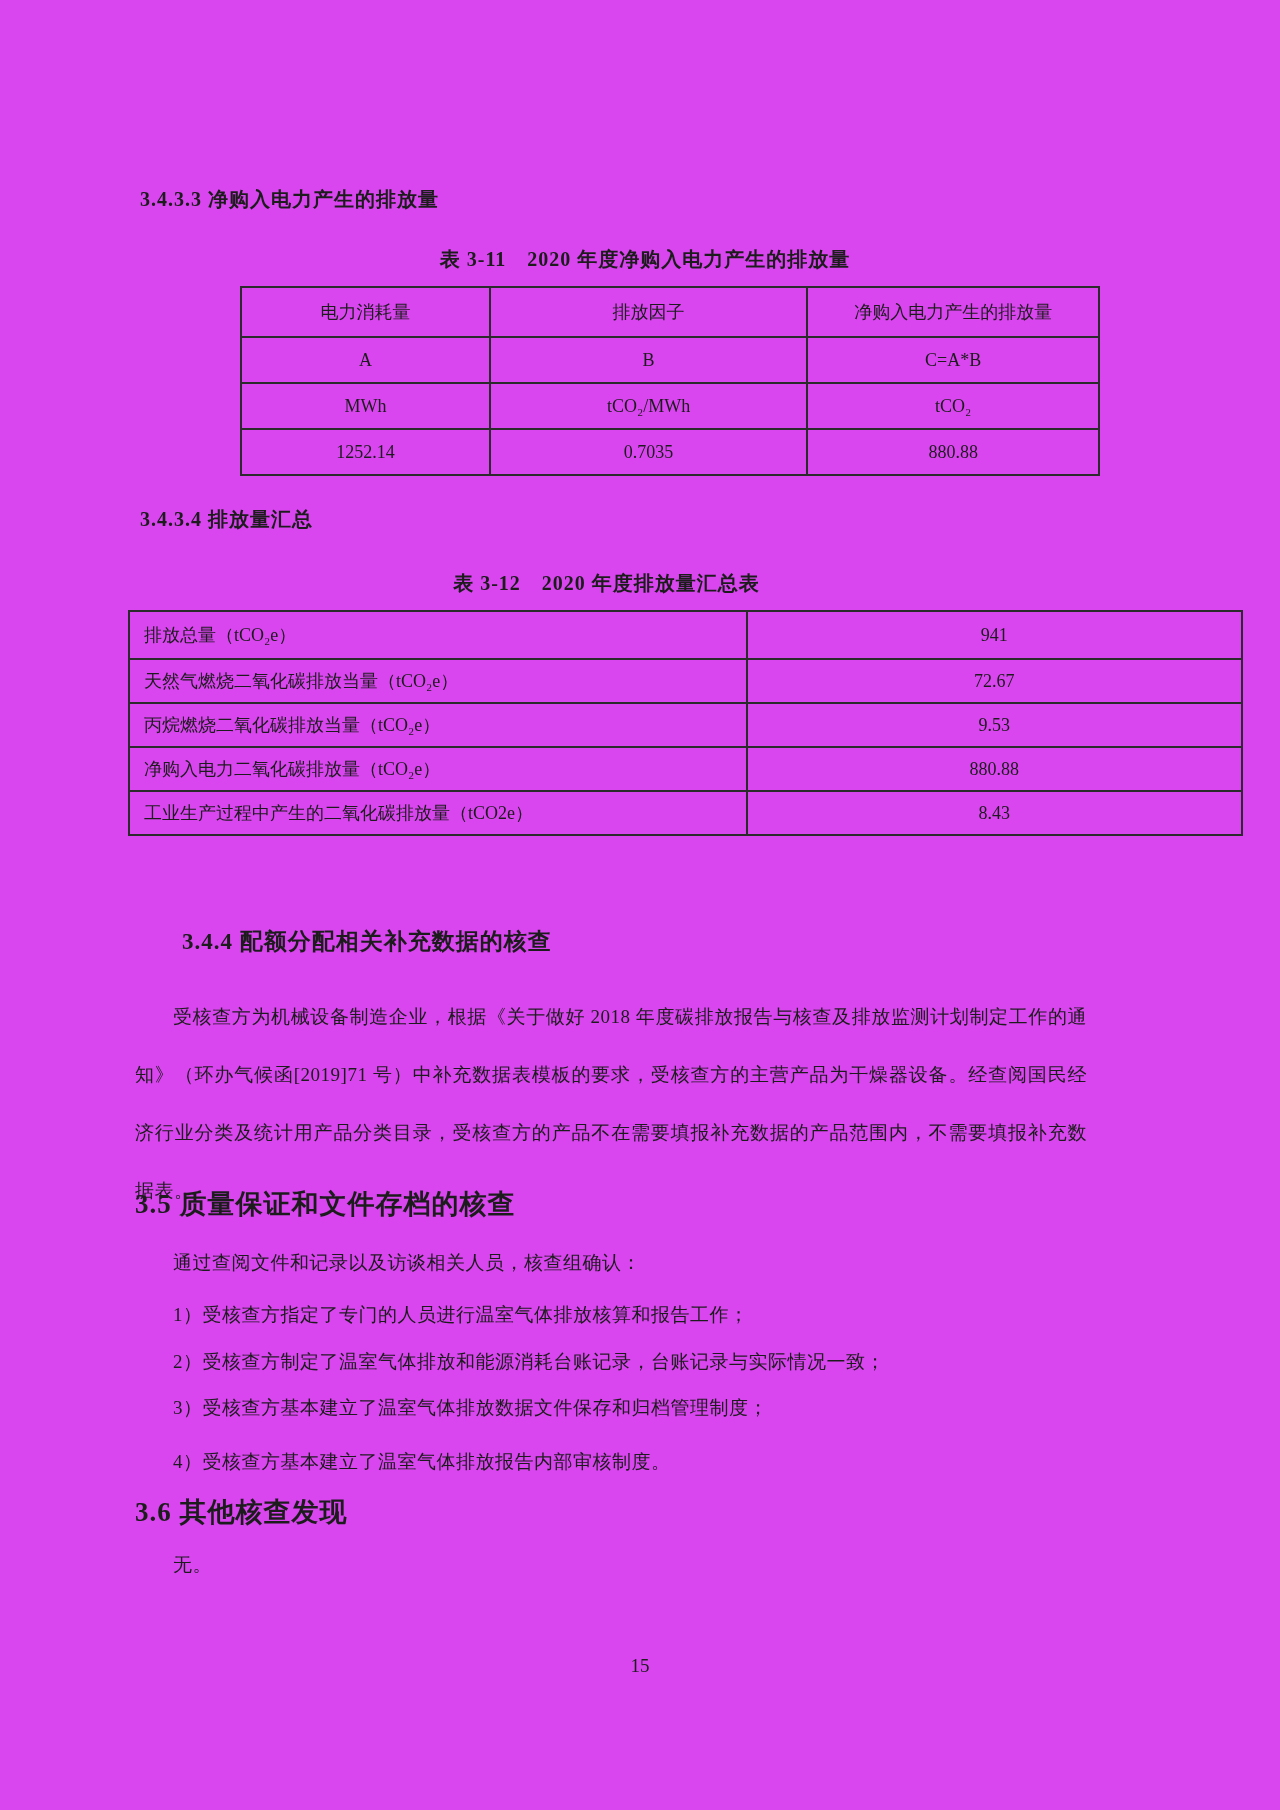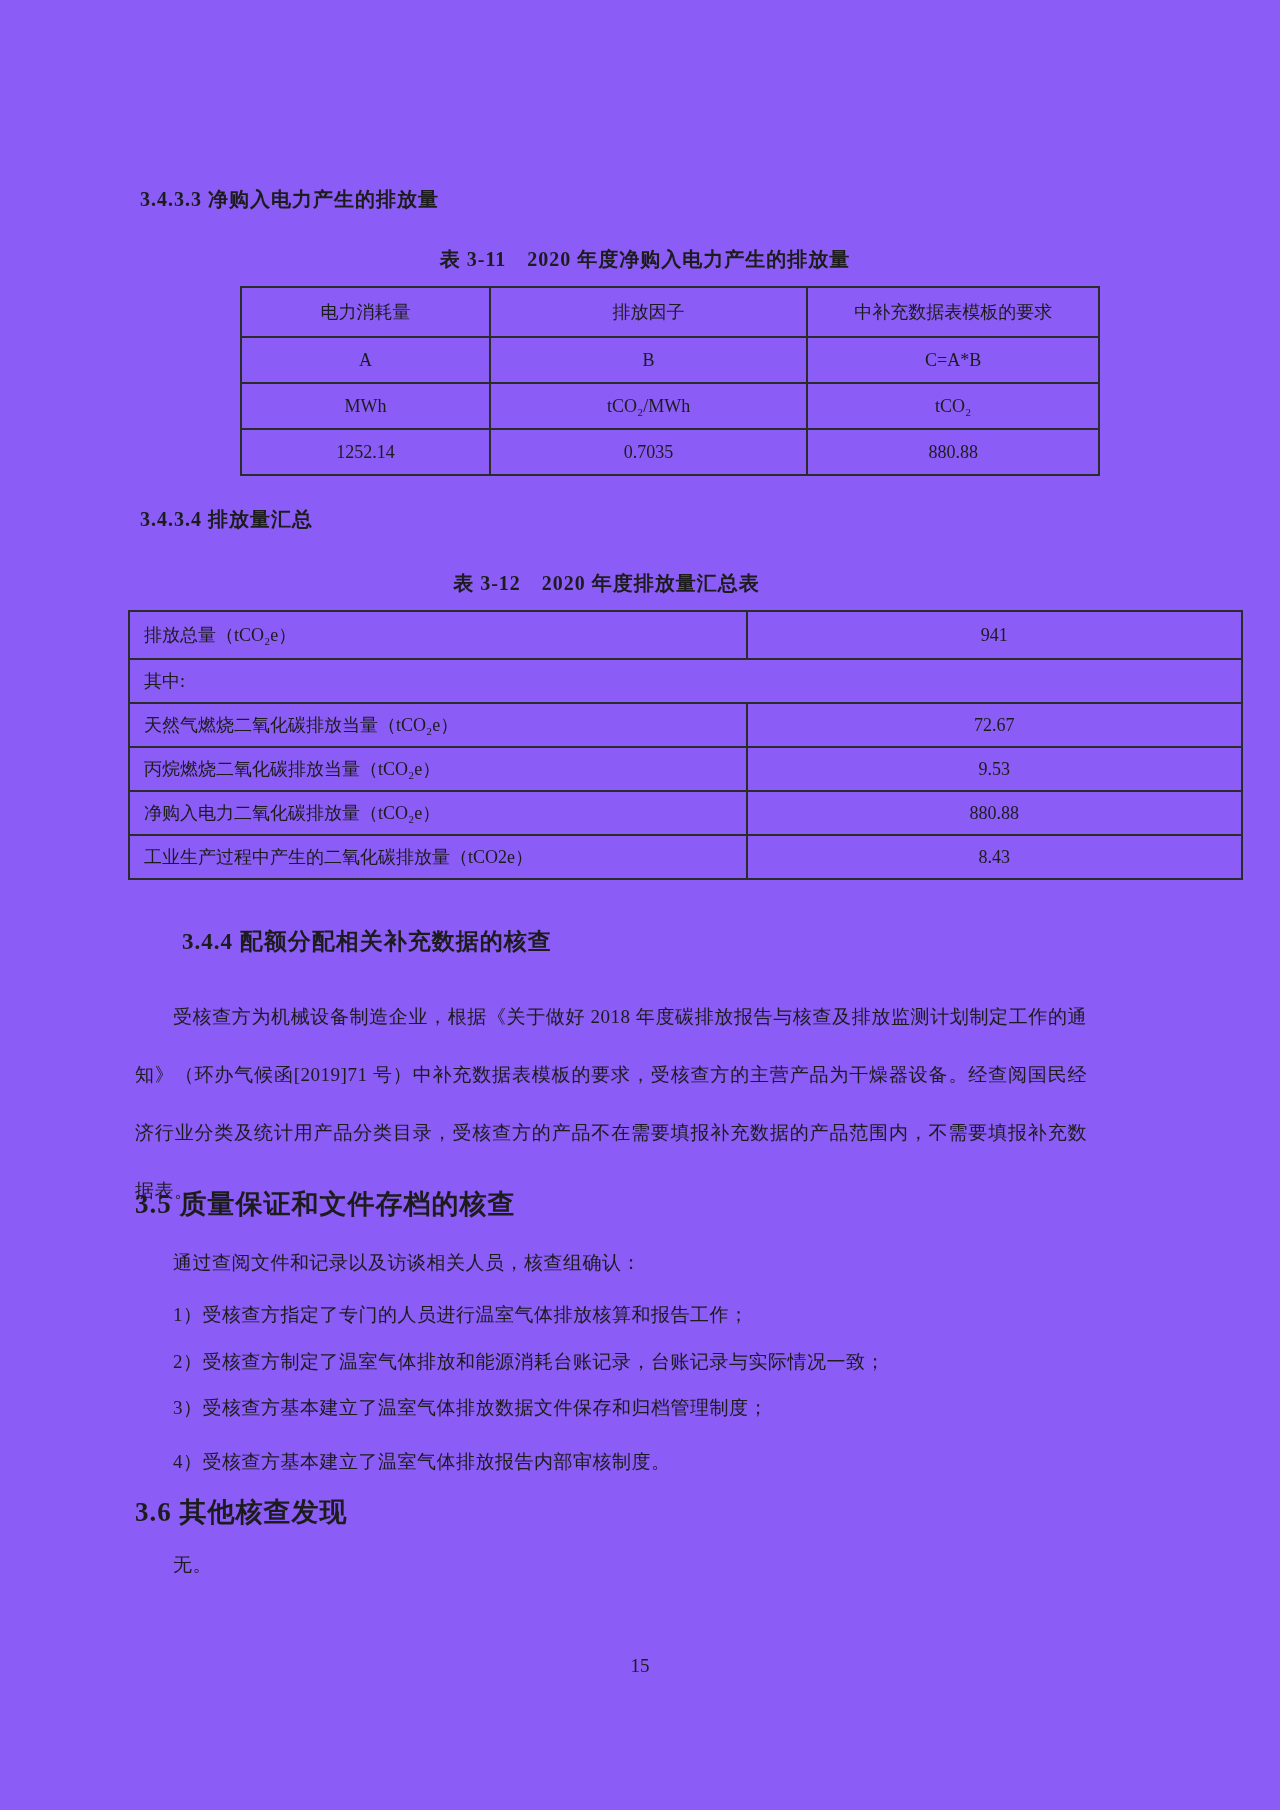--- a/index.html
+++ b/index.html
@@ -4,21 +4,21 @@
 <style>
   html, body {
     margin: 0;
     padding: 0;
     background: #ffffff;
   }
   #page {
     position: relative;
     width: 1280px;
     height: 1810px;
-    background: #8b5cf6;
+    background: #d946ef;
     font-family: "Liberation Serif", "DejaVu Serif", serif;
     color: #1c1c1c;
     overflow: hidden;
   }
   .abs { position: absolute; }
 
   .h-small {            
     font-size: 20px;
     font-weight: 700;
     letter-spacing: 1px;
@@ -91,21 +91,21 @@
     <table class="doc-table" id="table11">
       <colgroup>
           <col style="width:29%">
           <col style="width:37%">
           <col style="width:34%">
         </colgroup>
       <tbody>
           <tr>
         <td>电力消耗量</td>
         <td>排放因子</td>
-        <td>中补充数据表模板的要求</td>
+        <td>净购入电力产生的排放量</td>
       </tr>
       <tr>
         <td>A</td>
         <td>B</td>
         <td>C=A*B</td>
       </tr>
       <tr>
         <td>MWh</td>
         <td>tCO₂/MWh</td>
         <td>tCO₂</td>
@@ -126,23 +126,20 @@
   <div class="abs" style="left:128px; top:610px; width:1115px;">
     <table class="doc-table" id="table12">
       <colgroup>
           <col style="width:55.5%">
           <col style="width:44.5%">
         </colgroup>
       <tbody>
           <tr>
         <td class="lbl">排放总量（tCO₂e）</td>
         <td>941</td>
-      </tr>
-      <tr>
-        <td class="lbl" colspan="2">其中:</td>
       </tr>
       <tr>
         <td class="lbl">天然气燃烧二氧化碳排放当量（tCO₂e）</td>
         <td>72.67</td>
       </tr>
       <tr>
         <td class="lbl">丙烷燃烧二氧化碳排放当量（tCO₂e）</td>
         <td>9.53</td>
       </tr>
       <tr>

